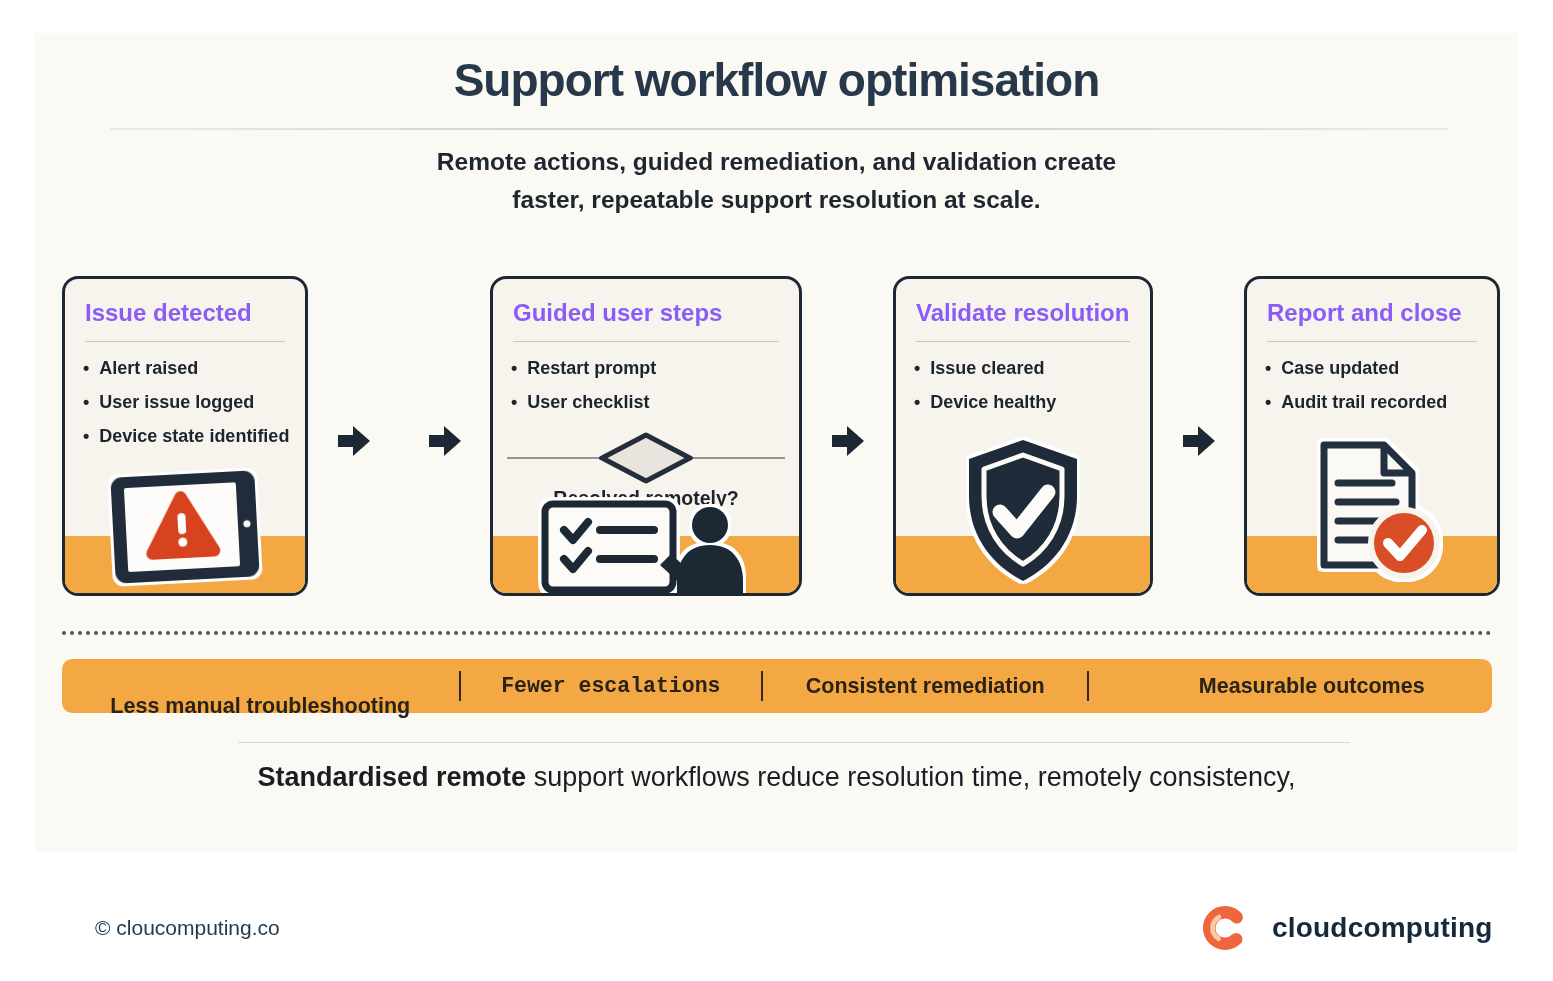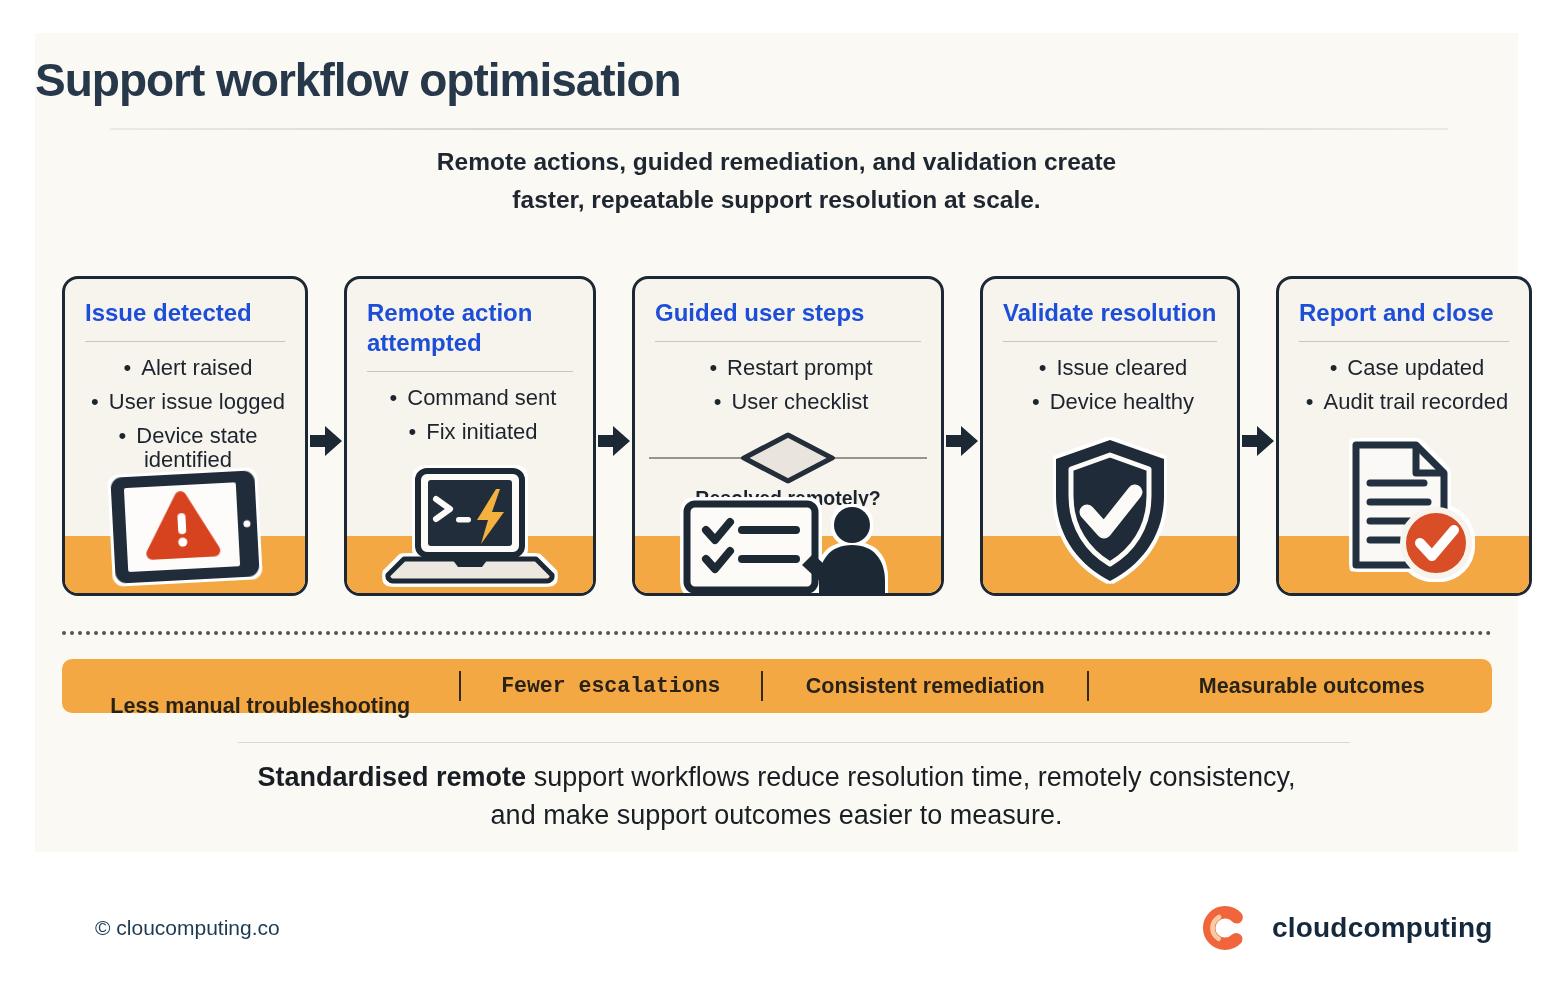--- a/index.html
+++ b/index.html
@@ -4,45 +4,45 @@
 <style>
   * { margin:0; padding:0; box-sizing:border-box; }
   html,body { width:1553px; height:981px; background:#ffffff;
     font-family:"Liberation Sans","DejaVu Sans",sans-serif; overflow:hidden; }
   #page { position:relative; width:1553px; height:981px; background:#ffffff; }
 
   
   .panel { position:absolute; left:35px; top:33px; width:1483px; height:819px;
     background:#fbf9f4; }
 
-  .title { position:absolute; left:0; top:20px; width:100%; 
+  .title { position:absolute; left:0; top:20px; width:100%; text-align:center;
     font-size:46px; font-weight:700; letter-spacing:-1px; color:#27384a; }
   .title-rule { position:absolute; left:75px; top:95px; width:1338px; height:2px;
     background:linear-gradient(to right,#eceae5,#d8d5cf 30%,#d8d5cf 70%,#eceae5); }
   .subtitle { position:absolute; left:0; top:110px; width:100%; text-align:center;
     font-size:24.5px; font-weight:600; color:#1e2630; line-height:38px; }
 
   
   .cards-row { position:absolute; left:62px; top:276px; width:1438px; height:320px;
     display:flex; align-items:stretch; }
   .card { position:relative; background:#f7f4ee; border:3px solid #1d2835;
     border-radius:16px; overflow:hidden; flex:none; }
   .card.w1{width:246px;} .card.w2{width:252px;} .card.w3{width:312px;}
   .card.w4{width:260px;} .card.w5{width:256px;}
   .arrow-cell { flex:1; display:flex; align-items:center; justify-content:center; }
   .arrow-cell svg { margin-top:10px; }
 
   .card-band { position:absolute; left:0; right:0; bottom:0; height:57px;
     background:#f4a843; }
   .card-title { margin:19px 20px 0; font-size:24px; font-weight:700;
-    color:#1d4ed8; line-height:30px; }
+    color:#8b5cf6; line-height:30px; }
   .card-rule { height:1px; background:#c9c6c0; margin:13px 20px 14px; }
   .card ul { list-style:none; margin:0 12px 0 18px; }
-  .card li { font-size:22px; font-weight:400; color:#1c242e; margin-bottom:10px;
-    line-height:24px;text-align:center; }
+  .card li { font-size:18px; font-weight:700; color:#1c242e; margin-bottom:10px;
+    line-height:24px; }
   .card li::before { content:"•"; margin-right:10px; }
 
   .card-icon { position:absolute; left:50%; transform:translateX(-50%);
     filter:drop-shadow(3px 0 0 #fff) drop-shadow(-3px 0 0 #fff)
            drop-shadow(0 3px 0 #fff) drop-shadow(0 -3px 0 #fff); }
   .icon-tablet   { bottom:10px; transform:translateX(-50%) rotate(-3deg); }
   .icon-laptop   { bottom:4px; }
   .icon-board    { bottom:-4px; }
   .icon-shield   { bottom:6px; }
   .icon-document { bottom:12px; }
@@ -111,38 +111,20 @@
         <circle cx="72" cy="71" r="4.5" fill="#fff"></circle>
       </svg>
     </div>
 
     <div class="arrow-cell">
       <svg width="36" height="36" viewBox="0 0 36 36">
         <path d="M2,12 h15 V3 l17,15 -17,15 v-9 H2 z" fill="#1c2834"></path>
       </svg>
     </div>
 
-    <div class="card w2">
-      <div class="card-title">Remote action attempted</div>
-      <div class="card-rule"></div>
-      <ul>
-        <li>Command sent</li>
-        <li>Fix initiated</li>
-      </ul>
-      <div class="card-band"></div>
-      <svg class="card-icon icon-laptop" width="192" height="122" viewBox="0 0 192 122">
-        <rect x="44" y="4" width="104" height="84" rx="9" fill="#fdfbf7" stroke="#1d2835" stroke-width="6"></rect>
-        <rect x="54" y="13" width="84" height="66" rx="3" fill="#212d3a"></rect>
-        <path d="M62,32 l14,10 -14,10" fill="none" stroke="#fdfbf7" stroke-width="6" stroke-linecap="round" stroke-linejoin="round"></path>
-        <rect x="82" y="50" width="15" height="5.5" rx="2.7" fill="#fdfbf7"></rect>
-        <path d="M122,22 L103,53 h11 l-7,24 23,-32 h-12 l8,-23 z" fill="#f5b13d"></path>
-        <path d="M30,92 L162,92 L178,108 a5,5 0 0 1 -5,6 L19,114 a5,5 0 0 1 -5,-6 Z" fill="#ece8e0" stroke="#1d2835" stroke-width="5" stroke-linejoin="round"></path>
-        <path d="M78,92 h36 l-6,8 h-24 z" fill="#1d2835"></path>
-      </svg>
-    </div>
 
     <div class="arrow-cell">
       <svg width="36" height="36" viewBox="0 0 36 36">
         <path d="M2,12 h15 V3 l17,15 -17,15 v-9 H2 z" fill="#1c2834"></path>
       </svg>
     </div>
 
     <div class="card w3">
       <div class="card-title">Guided user steps</div>
       <div class="card-rule"></div>
@@ -226,21 +208,20 @@
     <div class="benefit b2">Fewer escalations</div>
     <div class="benefit-sep"></div>
     <div class="benefit b3">Consistent remediation</div>
     <div class="benefit-sep"></div>
     <div class="benefit b4">Measurable outcomes</div>
   </div>
 
   <div class="summary-rule"></div>
   <div class="summary">
     <div><b>Standardised remote</b><span> support workflows reduce resolution time, remotely consistency,</span></div>
-    <div>and make support outcomes easier to measure.</div>
   </div>
 
   <div class="copyright">© cloucomputing.co</div>
 
   <div class="brand">
     <svg width="46" height="46" viewBox="0 0 48 48">
       <circle cx="24" cy="24" r="16.5" fill="none" stroke="#f0653c" stroke-width="13" stroke-dasharray="78 25.7" stroke-dashoffset="-12.85" stroke-linecap="round"></circle>
       <circle cx="24" cy="24" r="13" fill="none" stroke="#f8cba4" stroke-width="5" stroke-dasharray="27 54.7" stroke-dashoffset="-27.35" stroke-linecap="round"></circle>
     </svg>
     <span class="brand-name">cloudcomputing</span>

